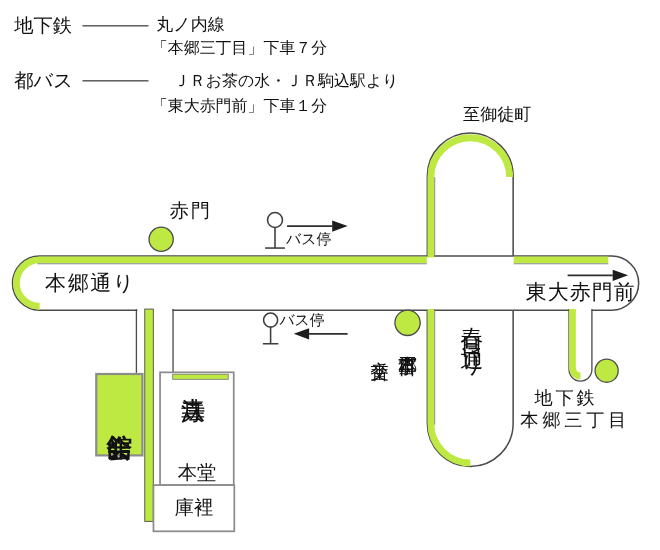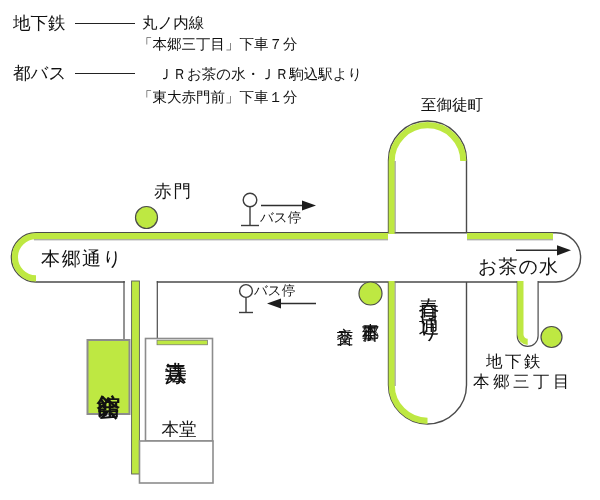--- a/index.html
+++ b/index.html
@@ -87,27 +87,28 @@
   <div class="t" style="left:138px;top:36px;font-size:14.5px;">「本郷三丁目」下車７分</div>
   <div class="t" style="left:13px;top:64px;font-size:17.5px;">都バス</div>
   <div class="dash" style="left:75px;top:73px;"></div>
   <div class="t" style="left:158px;top:66px;font-size:14.5px;text-align:right;">ＪＲお茶の水・ＪＲ駒込駅より</div>
   <div class="t" style="left:138px;top:89px;font-size:14.5px;">「東大赤門前」下車１分</div>
 
   <div class="t" style="left:393px;top:96px;font-size:15.5px;margin-left:28px;">至御徒町</div>
   <div class="t" style="left:118px;top:182px;font-size:17.5px;letter-spacing:2px;margin-left:36px;">赤門</div>
   <div class="t" style="left:260px;top:210px;font-size:13.5px;">バス停</div>
   <div class="t" style="left:41px;top:248px;font-size:19px;letter-spacing:1.5px;">本郷通り</div>
-  <div class="t" style="left:478px;top:256px;font-size:19px;letter-spacing:1px;">お茶の水</div>
+  <div class="t" style="left:478px;top:256px;font-size:19px;letter-spacing:1px;">東大赤門前</div>
   <div class="t" style="left:254px;top:283px;font-size:13.5px;">バス停</div>
   <div class="t v" style="left:335.5px;top:314px;font-size:17px;letter-spacing:1px;">交番</div>
   <div class="t v" style="left:361px;top:310px;font-size:17px;letter-spacing:1px;">本郷三丁目</div>
   <div class="t v" style="left:416.5px;top:281px;font-size:21px;letter-spacing:8.5px;">春日通り</div>
   <div class="t" style="left:486px;top:353px;font-size:16.5px;letter-spacing:2.5px;">地下鉄</div>
   <div class="t" style="left:473px;top:373px;font-size:16.5px;letter-spacing:3.5px;">本郷三丁目</div>
 
   <div class="center-box" style="left:87.5px;top:340px;width:42px;height:74px;">
     <span class="v" style="font-size:23px;font-weight:bold;">会館</span>
   </div>
   <div class="t v" style="left:163px;top:344px;font-size:22px;">法真寺</div>
   <div class="t" style="left:145.5px;top:420px;width:67px;text-align:center;font-size:17.5px;white-space:nowrap;">本堂</div>
+  <div class="t" style="left:139.5px;top:452px;width:73.5px;text-align:center;font-size:17.5px;white-space:nowrap;">庫裡</div>
 
 </div>
 
 </body></html>

